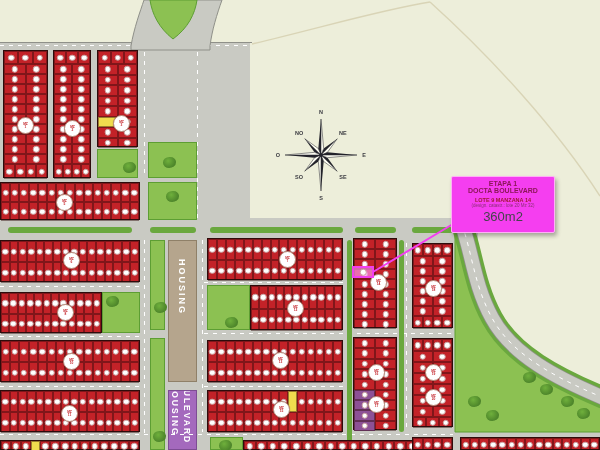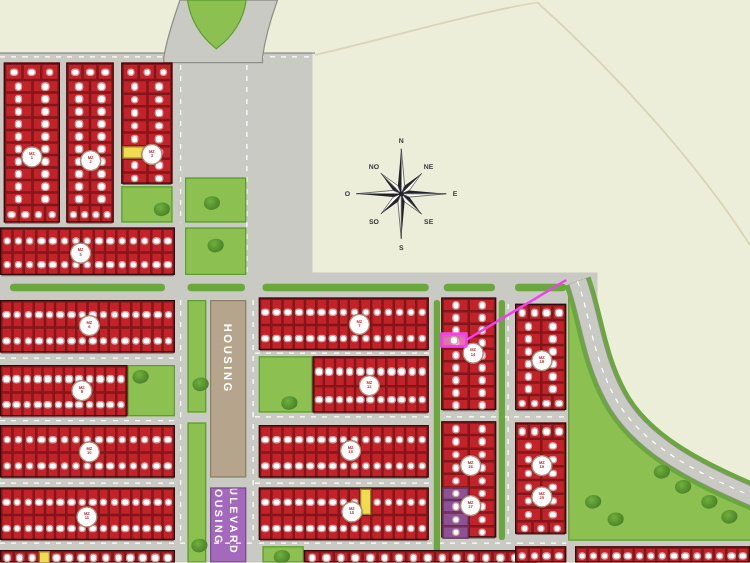--- a/index.html
+++ b/index.html
@@ -132,20 +132,29 @@
   </div>
 
   <div class="highlight" style="left: 352px; top: 266px; width: 22px; height: 12px;">
     <div class="dot"></div>
   </div>
 
   <svg id="svg-over" width="600" height="450" viewBox="0 0 600 450">
     <line id="callout-line" stroke="#f23ff0" stroke-width="2" x1="373" y1="272" x2="453" y2="224"></line>
   </svg>
 
+  <div class="info-box">
+    <div class="ib-in">
+      <div class="ib-t1">ETAPA 1</div>
+      <div class="ib-t1" style="margin-top:-2px;">DOCTA BOULEVARD</div>
+      <div class="ib-t2">LOTE 9 MANZANA 14</div>
+      <div class="ib-t3">(design. catastr.:  lote 20 Mz 32)</div>
+      <div class="ib-area">360m2</div>
+    </div>
+  </div>
 
 <div class="panel layer1" style="left: 0px; top: 42px; width: 250px; height: 408px;"></div>
     <div class="panel layer1" style="left: 197px; top: 218px; width: 281px; height: 232px;"></div>
     <div class="panel layer1" style="left: 453px; top: 425px; width: 147px; height: 25px;"></div>
     <div class="edge layer1" style="left: 0px; top: 42px; width: 252px; height: 1px;"></div>
     <div class="dash-h layer3" style="left: 0px; top: 45px; width: 250px; height: 1px;"></div>
     <div class="dash-h layer3" style="left: 0px; top: 286px; width: 140px; height: 1px;"></div>
     <div class="dash-h layer3" style="left: 0px; top: 336px; width: 140px; height: 1px;"></div>
     <div class="dash-h layer3" style="left: 0px; top: 386px; width: 140px; height: 1px;"></div>
     <div class="dash-h layer3" style="left: 0px; top: 434px; width: 453px; height: 1px;"></div>

